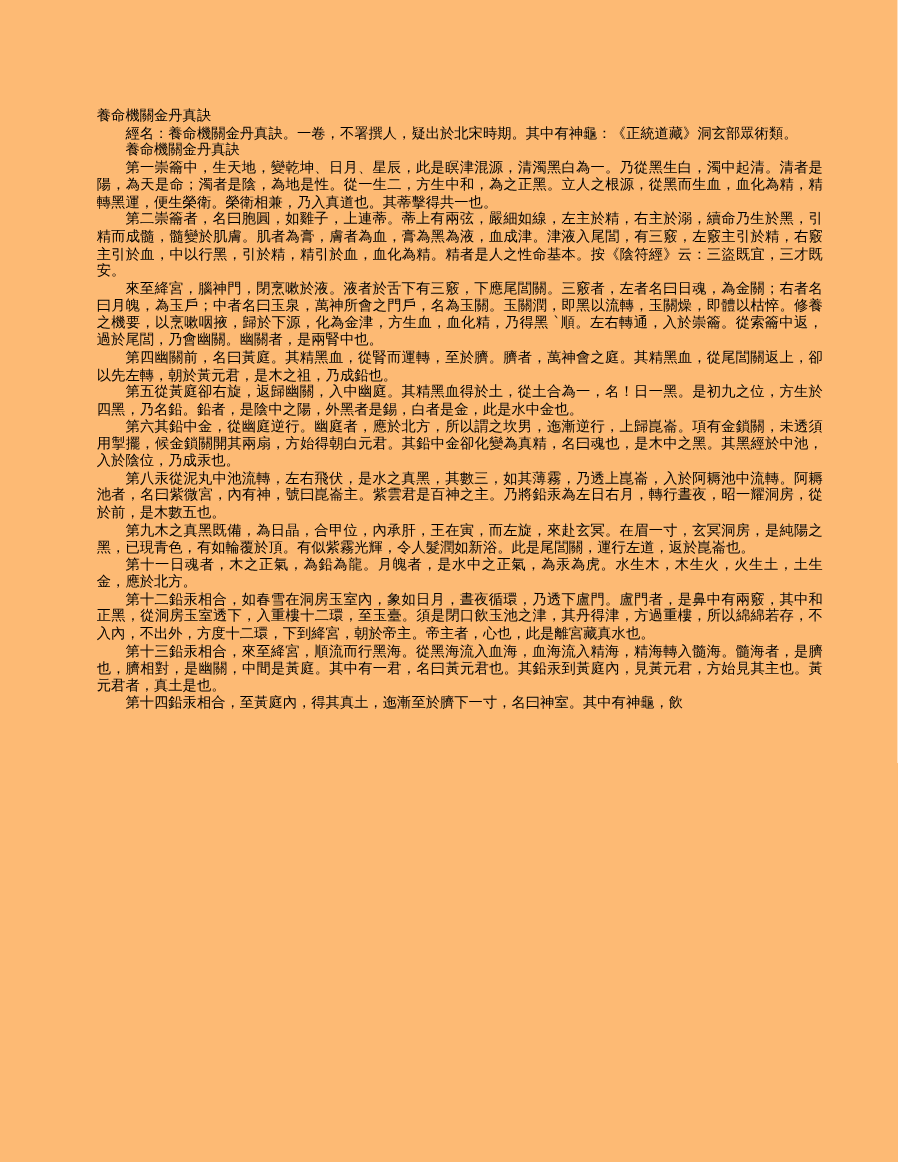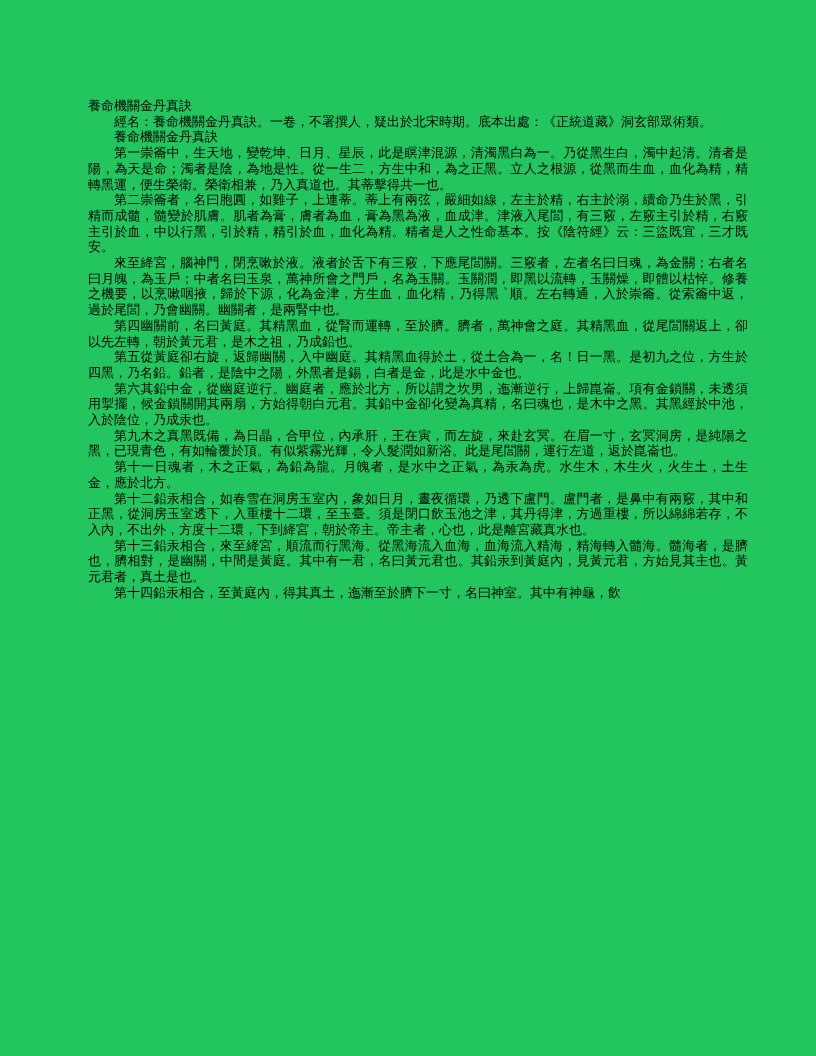--- a/index.html
+++ b/index.html
@@ -12,21 +12,21 @@
     width: 816px;
     height: 1056px;
     overflow: hidden;
     font-family: "DejaVu Serif", "Liberation Serif", serif;
     color: #000000;
   }
   #page {
     position: relative;
     width: 816px;
     height: 1056px;
-    background: #22c55e;
+    background: #fdba74;
     box-sizing: border-box;
   }
   #doc-body {
     position: absolute;
     left: 88px;
     top: 98px;
     width: 660px;
   }
   .para {
     margin: 0;
@@ -47,37 +47,38 @@
   }
 </style>
 </head>
 <body>
 
 <div id="page">
   <div id="doc-body">
 
     <p class="para no-indent">養命機關金丹真訣</p>
 
-    <p class="para indent-2">經名：養命機關金丹真訣。一卷，不署撰人，疑出於北宋時期。底本出處：《正統道藏》洞玄部眾術類。</p>
+    <p class="para indent-2">經名：養命機關金丹真訣。一卷，不署撰人，疑出於北宋時期。其中有神龜：《正統道藏》洞玄部眾術類。</p>
 
     <p class="para indent-2">養命機關金丹真訣</p>
 
     <p class="para indent-2">第一崇籥中，生天地，變乾坤、日月、星辰，此是瞑津混源，清濁黑白為一。乃從黑生白，濁中起清。清者是陽，為天是命；濁者是陰，為地是性。從一生二，方生中和，為之正黑。立人之根源，從黑而生血，血化為精，精轉黑運，便生榮衛。榮衛相兼，乃入真道也。其蒂擊得共一也。</p>
 
     <p class="para indent-2">第二崇籥者，名曰胞圓，如雞子，上連蒂。蒂上有兩弦，嚴細如線，左主於精，右主於溺，續命乃生於黑，引精而成髓，髓變於肌膚。肌者為膏，膚者為血，膏為黑為液，血成津。津液入尾閭，有三竅，左竅主引於精，右竅主引於血，中以行黑，引於精，精引於血，血化為精。精者是人之性命基本。按《陰符經》云：三盜既宜，三才既安。</p>
 
     <p class="para indent-2">來至絳宮，腦神門，閉烹嗽於液。液者於舌下有三竅，下應尾閭關。三竅者，左者名曰日魂，為金關；右者名曰月魄，為玉戶；中者名曰玉泉，萬神所會之門戶，名為玉關。玉關潤，即黑以流轉，玉關燥，即體以枯悴。修養之機要，以烹嗽咽掖，歸於下源，化為金津，方生血，血化精，乃得黑 ˋ順。左右轉通，入於崇籥。從索籥中返，過於尾閭，乃會幽關。幽關者，是兩腎中也。</p>
 
     <p class="para indent-2">第四幽關前，名曰黃庭。其精黑血，從腎而運轉，至於臍。臍者，萬神會之庭。其精黑血，從尾閭關返上，卻以先左轉，朝於黃元君，是木之祖，乃成鉛也。</p>
 
     <p class="para indent-2">第五從黃庭卻右旋，返歸幽關，入中幽庭。其精黑血得於土，從土合為一，名！日一黑。是初九之位，方生於四黑，乃名鉛。鉛者，是陰中之陽，外黑者是錫，白者是金，此是水中金也。</p>
 
     <p class="para indent-2">第六其鉛中金，從幽庭逆行。幽庭者，應於北方，所以謂之坎男，迤漸逆行，上歸崑崙。項有金鎖關，未透須用掣擺，候金鎖關開其兩扇，方始得朝白元君。其鉛中金卻化變為真精，名曰魂也，是木中之黑。其黑經於中池，入於陰位，乃成汞也。</p>
 
 
+    <p class="para indent-2">第八汞從泥丸中池流轉，左右飛伏，是水之真黑，其數三，如其薄霧，乃透上崑崙，入於阿耨池中流轉。阿耨池者，名曰紫微宮，內有神，號曰崑崙主。紫雲君是百神之主。乃將鉛汞為左日右月，轉行晝夜，昭一耀洞房，從於前，是木數五也。</p>
 
     <p class="para indent-2">第九木之真黑既備，為日晶，合甲位，內承肝，王在寅，而左旋，來赴玄冥。在眉一寸，玄冥洞房，是純陽之黑，已現青色，有如輪覆於頂。有似紫霧光輝，令人髮潤如新浴。此是尾閭關，運行左道，返於崑崙也。</p>
 
 
     <p class="para indent-2">第十一日魂者，木之正氣，為鉛為龍。月魄者，是水中之正氣，為汞為虎。水生木，木生火，火生土，土生金，應於北方。</p>
 
     <p class="para indent-2">第十二鉛汞相合，如春雪在洞房玉室內，象如日月，晝夜循環，乃透下盧門。盧門者，是鼻中有兩竅，其中和正黑，從洞房玉室透下，入重樓十二環，至玉臺。須是閉口飲玉池之津，其丹得津，方過重樓，所以綿綿若存，不入內，不出外，方度十二環，下到絳宮，朝於帝主。帝主者，心也，此是離宮藏真水也。</p>
 
     <p class="para indent-2">第十三鉛汞相合，來至絳宮，順流而行黑海。從黑海流入血海，血海流入精海，精海轉入髓海。髓海者，是臍也，臍相對，是幽關，中間是黃庭。其中有一君，名曰黃元君也。其鉛汞到黃庭內，見黃元君，方始見其主也。黃元君者，真土是也。</p>
 

